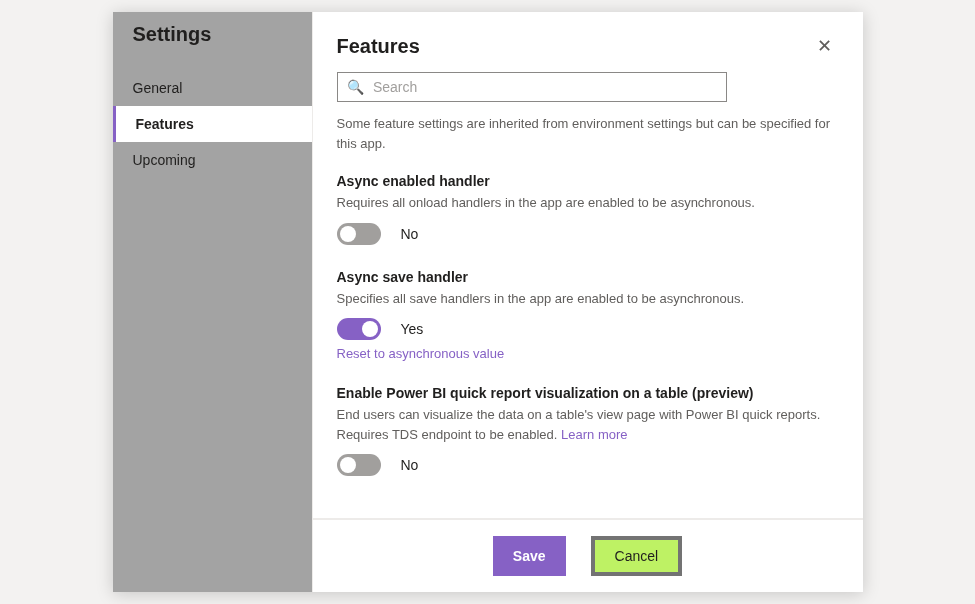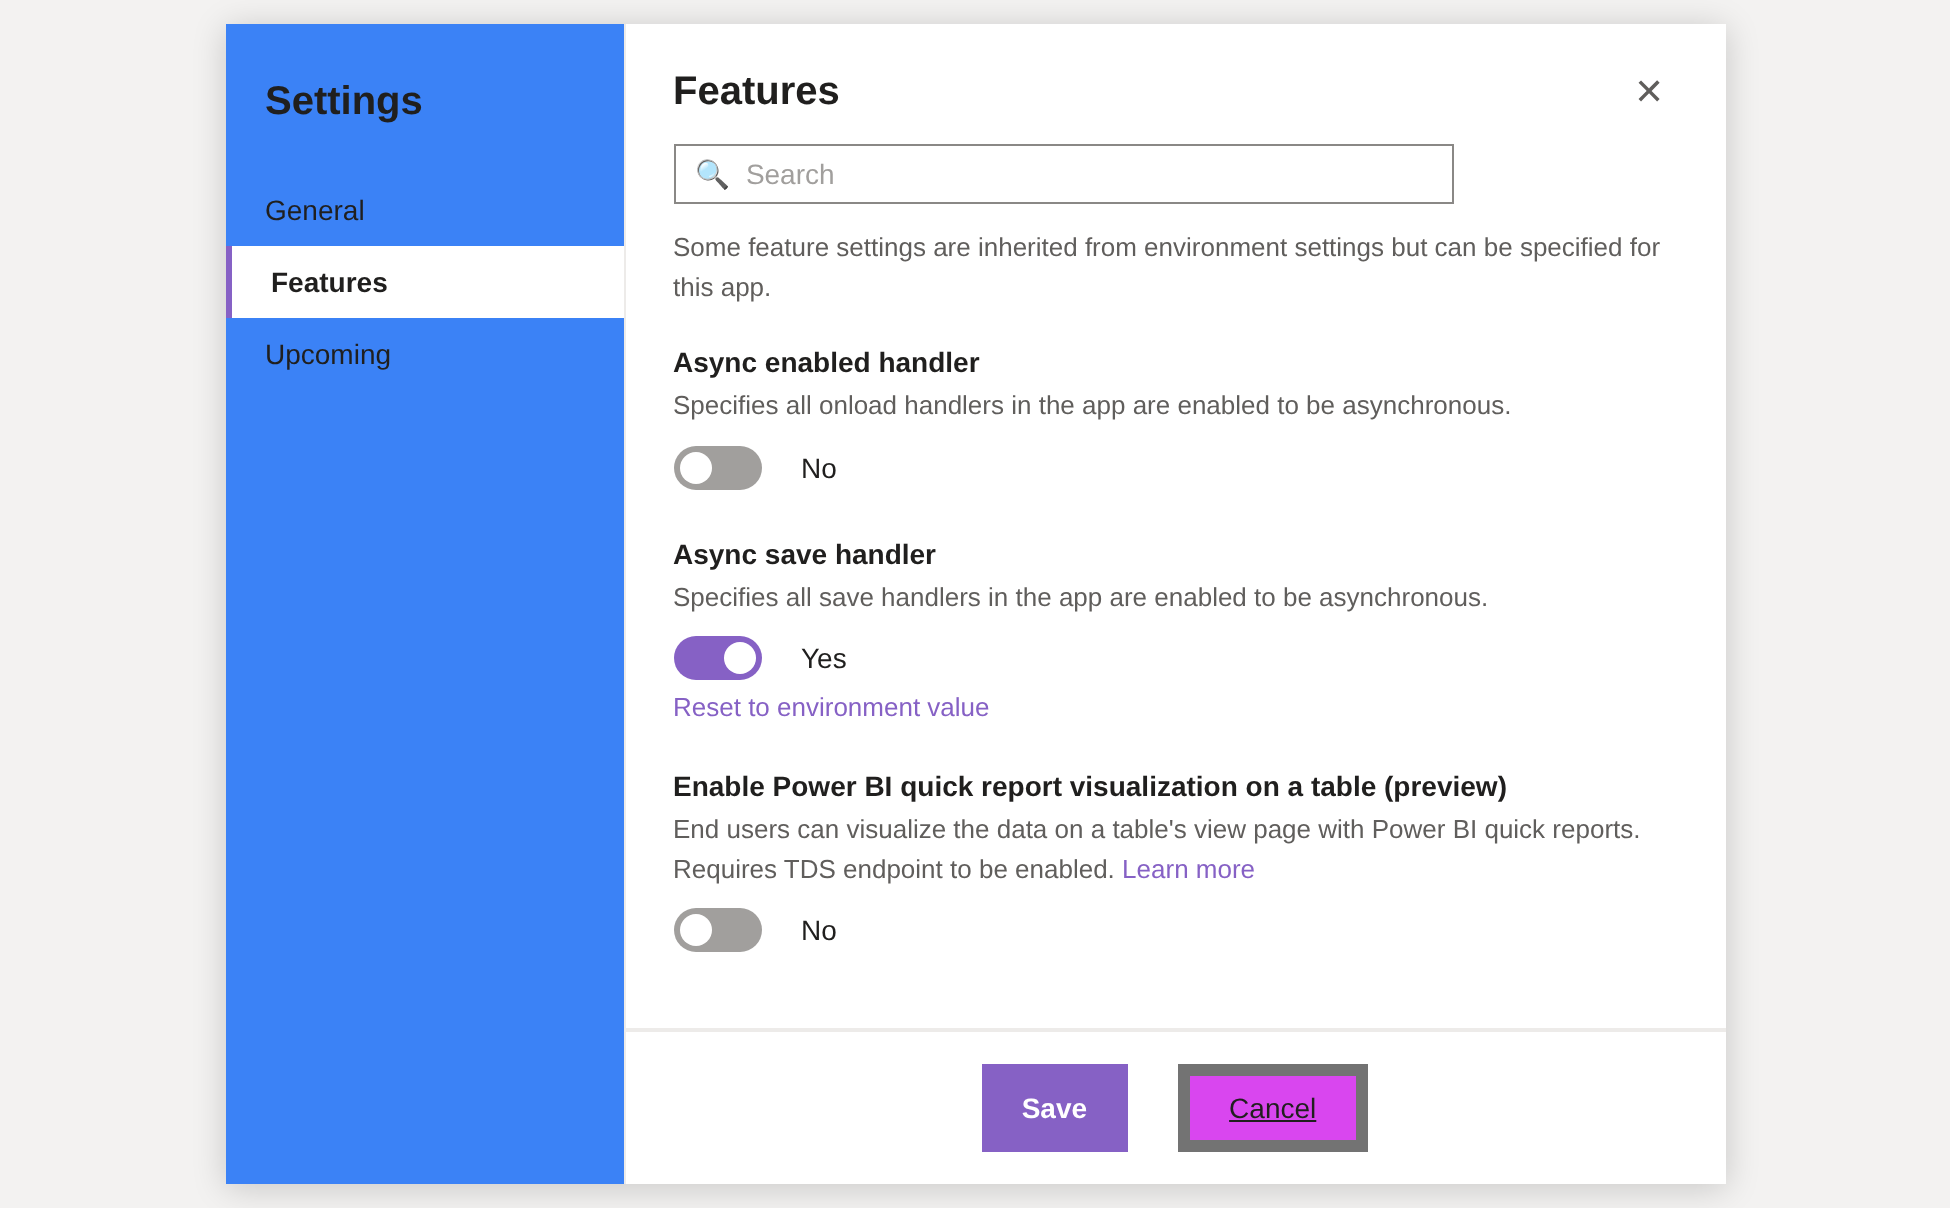--- a/index.html
+++ b/index.html
@@ -18,22 +18,22 @@
       height: 580px;
       background: #fff;
       display: flex;
       flex-direction: row;
       box-shadow: 0 2px 16px rgba(0,0,0,0.18);
       position: relative;
     }
     
     .sidebar {
       width: 200px;
-      background: #3b82f6;
-      padding: 24px 0;
+      background: #a3a3a3;
+      padding: 7px 0;
       flex-shrink: 0;
       border-right: 1px solid #edebe9;
     }
     .sidebar-title {
       font-size: 20px;
       font-weight: 600;
       padding: 4px 20px 24px 20px;
       color: #201f1e;
     }
     .sidebar-item {
@@ -198,28 +198,27 @@
       background: #8661c5;
       color: #fff;
       border: none;
       padding: 8px 20px;
       font-size: 14px;
       font-weight: 600;
       cursor: pointer;
       font-family: inherit;
     }
     .btn-cancel {
-      background: #d946ef;
-      color: #201f1e;
-      border: 6px solid #737373;
+      background: #bef264;
+      color: #201f1e;
+      border: 4px solid #737373;
       padding: 8px 20px;
       font-size: 14px;
       cursor: pointer;
       font-family: inherit;
-      text-decoration: underline;
     }
   </style>
 </head>
 <body>
 
 <div class="dialog">
 
   <div class="sidebar">
     <div class="sidebar-title">Settings</div>
     <div class="sidebar-item">
@@ -244,41 +243,41 @@
         <span class="search-icon">🔍</span>
         <input class="search-input" type="text" placeholder="Search" style="">
       </div>
     </div>
 
     <div class="content-area">
       <p class="inherited-note">Some feature settings are inherited from environment settings but can be specified for this app.</p>
 
       <div class="feature-item">
         <div class="feature-name">Async enabled handler</div>
-        <div class="feature-desc">Specifies all onload handlers in the app are enabled to be asynchronous.</div>
+        <div class="feature-desc">Requires all onload handlers in the app are enabled to be asynchronous.</div>
         <div class="toggle-row">
           <label class="toggle">
             <input type="checkbox" style="">
             <span class="toggle-slider"></span>
           </label>
           <span class="toggle-label">No</span>
         </div>
       </div>
 
       <div class="feature-item">
         <div class="feature-name">Async save handler</div>
         <div class="feature-desc">Specifies all save handlers in the app are enabled to be asynchronous.</div>
         <div class="toggle-row">
           <label class="toggle">
             <input type="checkbox" checked="" style="">
             <span class="toggle-slider"></span>
           </label>
           <span class="toggle-label">Yes</span>
         </div>
-        <a class="reset-link">Reset to environment value</a>
+        <a class="reset-link">Reset to asynchronous value</a>
       </div>
 
       <div class="feature-item">
         <div class="feature-name">Enable Power BI quick report visualization on a table (preview)</div>
         <div class="feature-desc">
           <span>End users can visualize the data on a table's view page with Power BI quick reports. Requires TDS endpoint to be enabled.</span>
           <span> </span><a class="learn-more">Learn more</a>
         </div>
         <div class="toggle-row">
           <label class="toggle">

